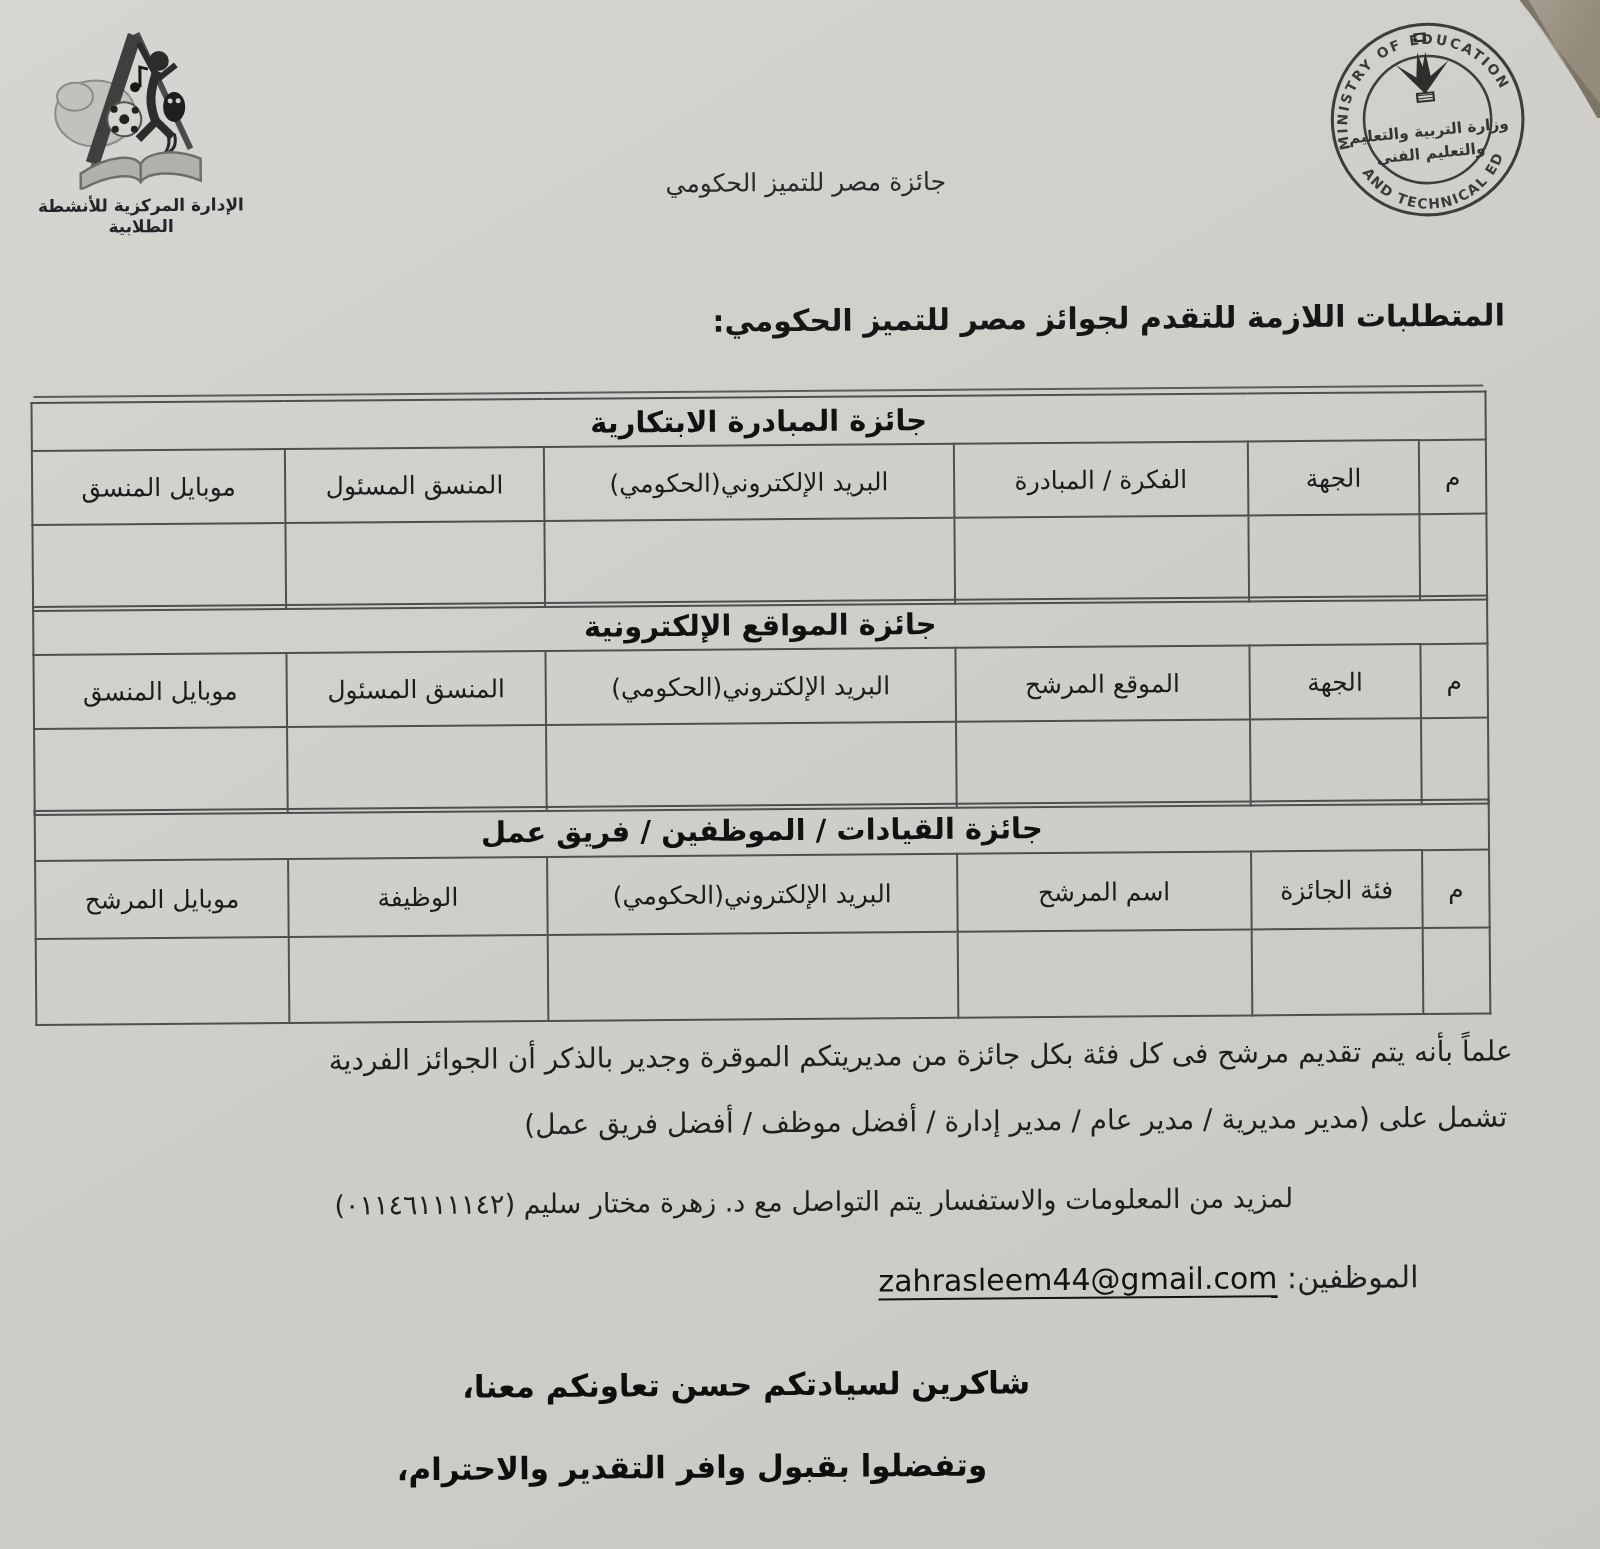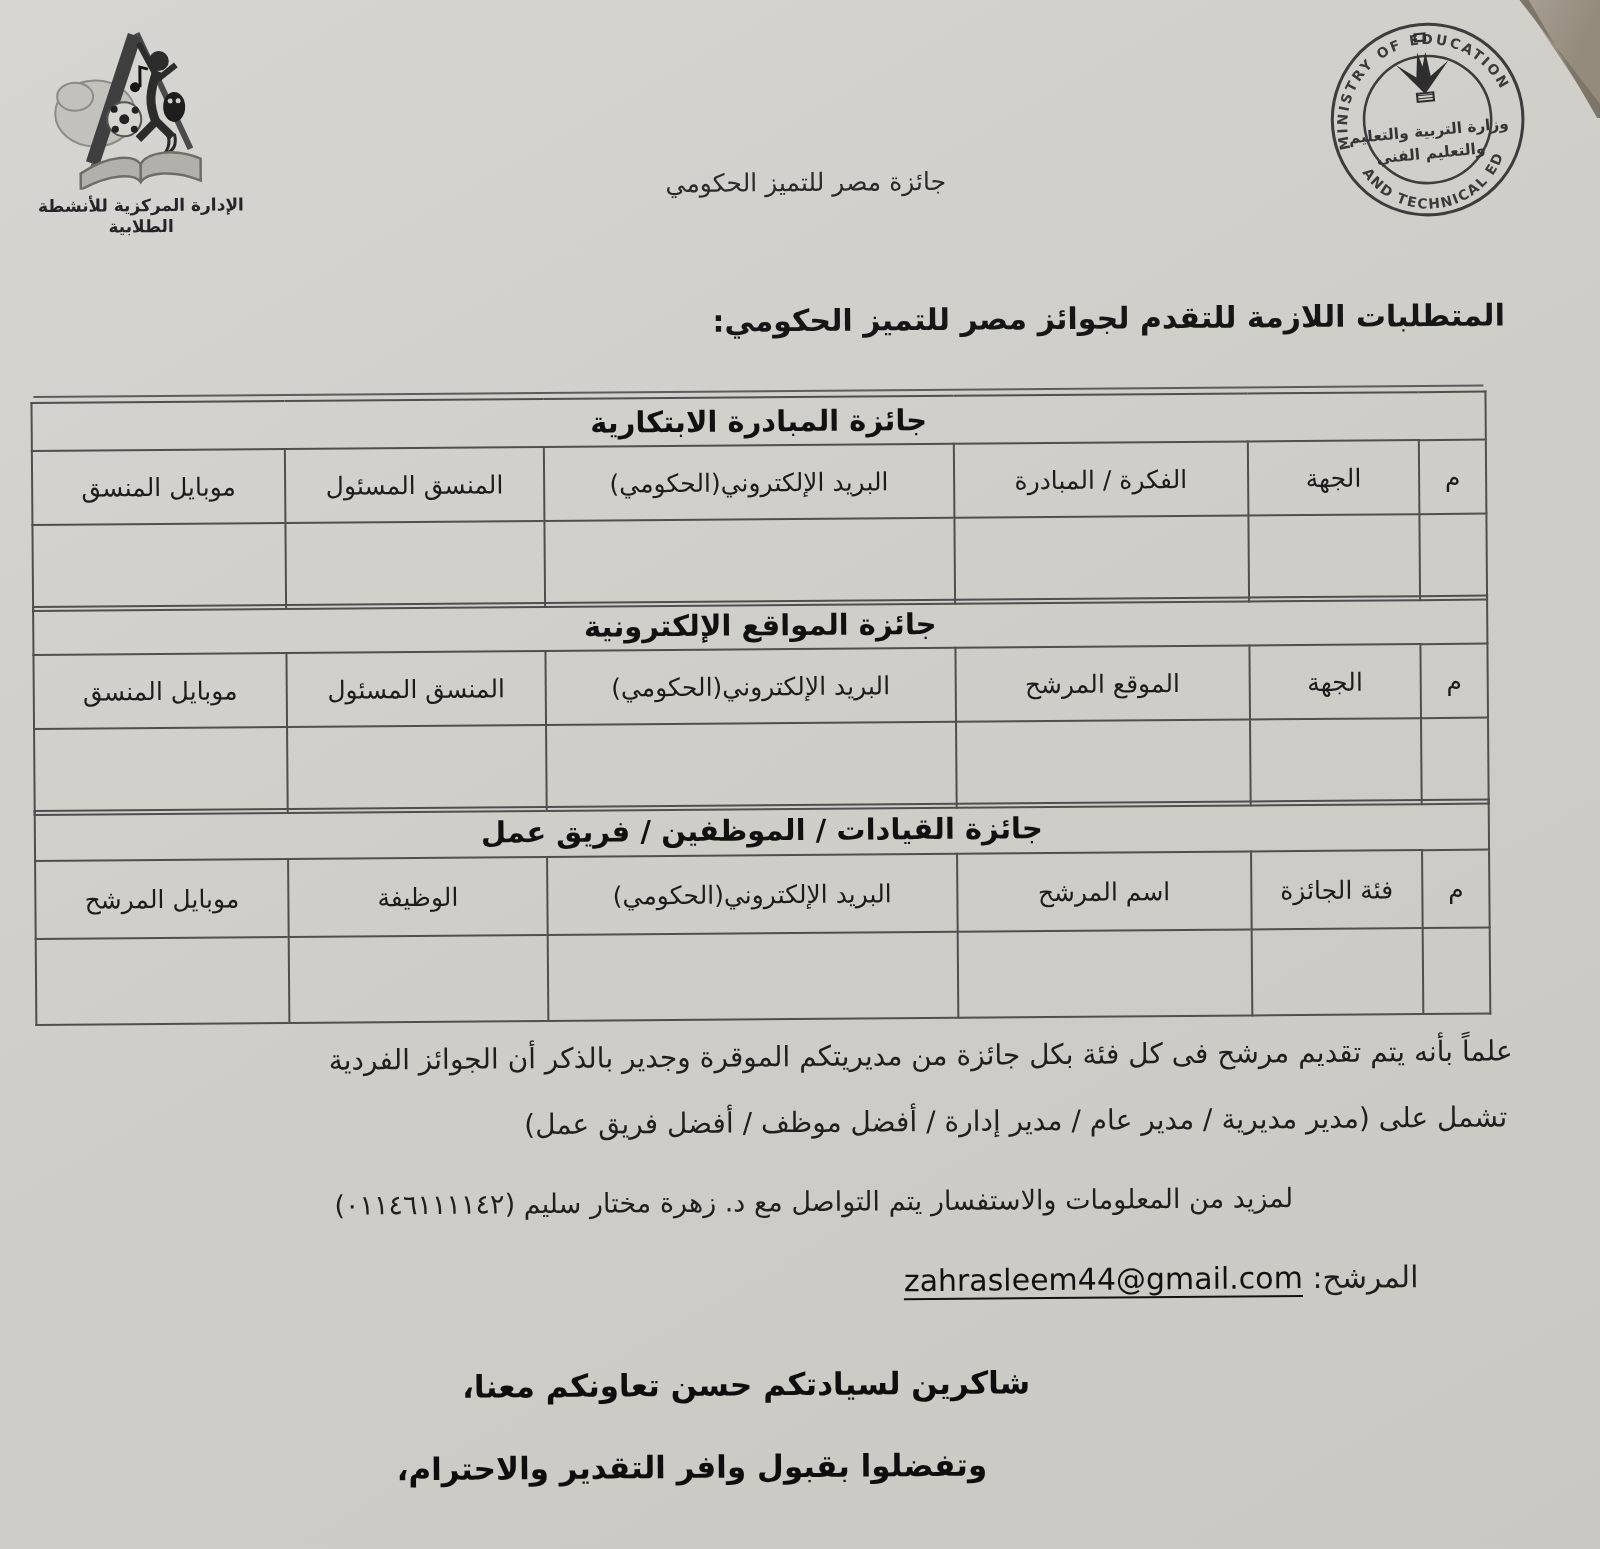--- a/index.html
+++ b/index.html
@@ -202,21 +202,21 @@
             <td></td>
       </tr>
     </tbody>
       </table>
 
     <div class="note-1">علماً بأنه يتم تقديم مرشح فى كل فئة بكل جائزة من مديريتكم الموقرة وجدير بالذكر أن الجوائز الفردية</div>
     <div class="note-2">تشمل على (مدير مديرية / مدير عام / مدير إدارة / أفضل موظف / أفضل فريق عمل)</div>
     <div class="contact-line">لمزيد من المعلومات والاستفسار يتم التواصل مع د. زهرة مختار سليم (٠١١٤٦١١١١٤٢)</div>
 
     <div class="email-line">
-      <span>المرشح:</span>
+      <span>الموظفين:</span>
       <span class="email-address">zahrasleem44@gmail.com</span>
     </div>
 
     <div class="closing-1">شاكرين لسيادتكم حسن تعاونكم معنا،</div>
     <div class="closing-2">وتفضلوا بقبول وافر التقدير والاحترام،</div>
 
   </div>
 
   <div class="corner-fold"></div>
   <div class="corner-edge"></div>

